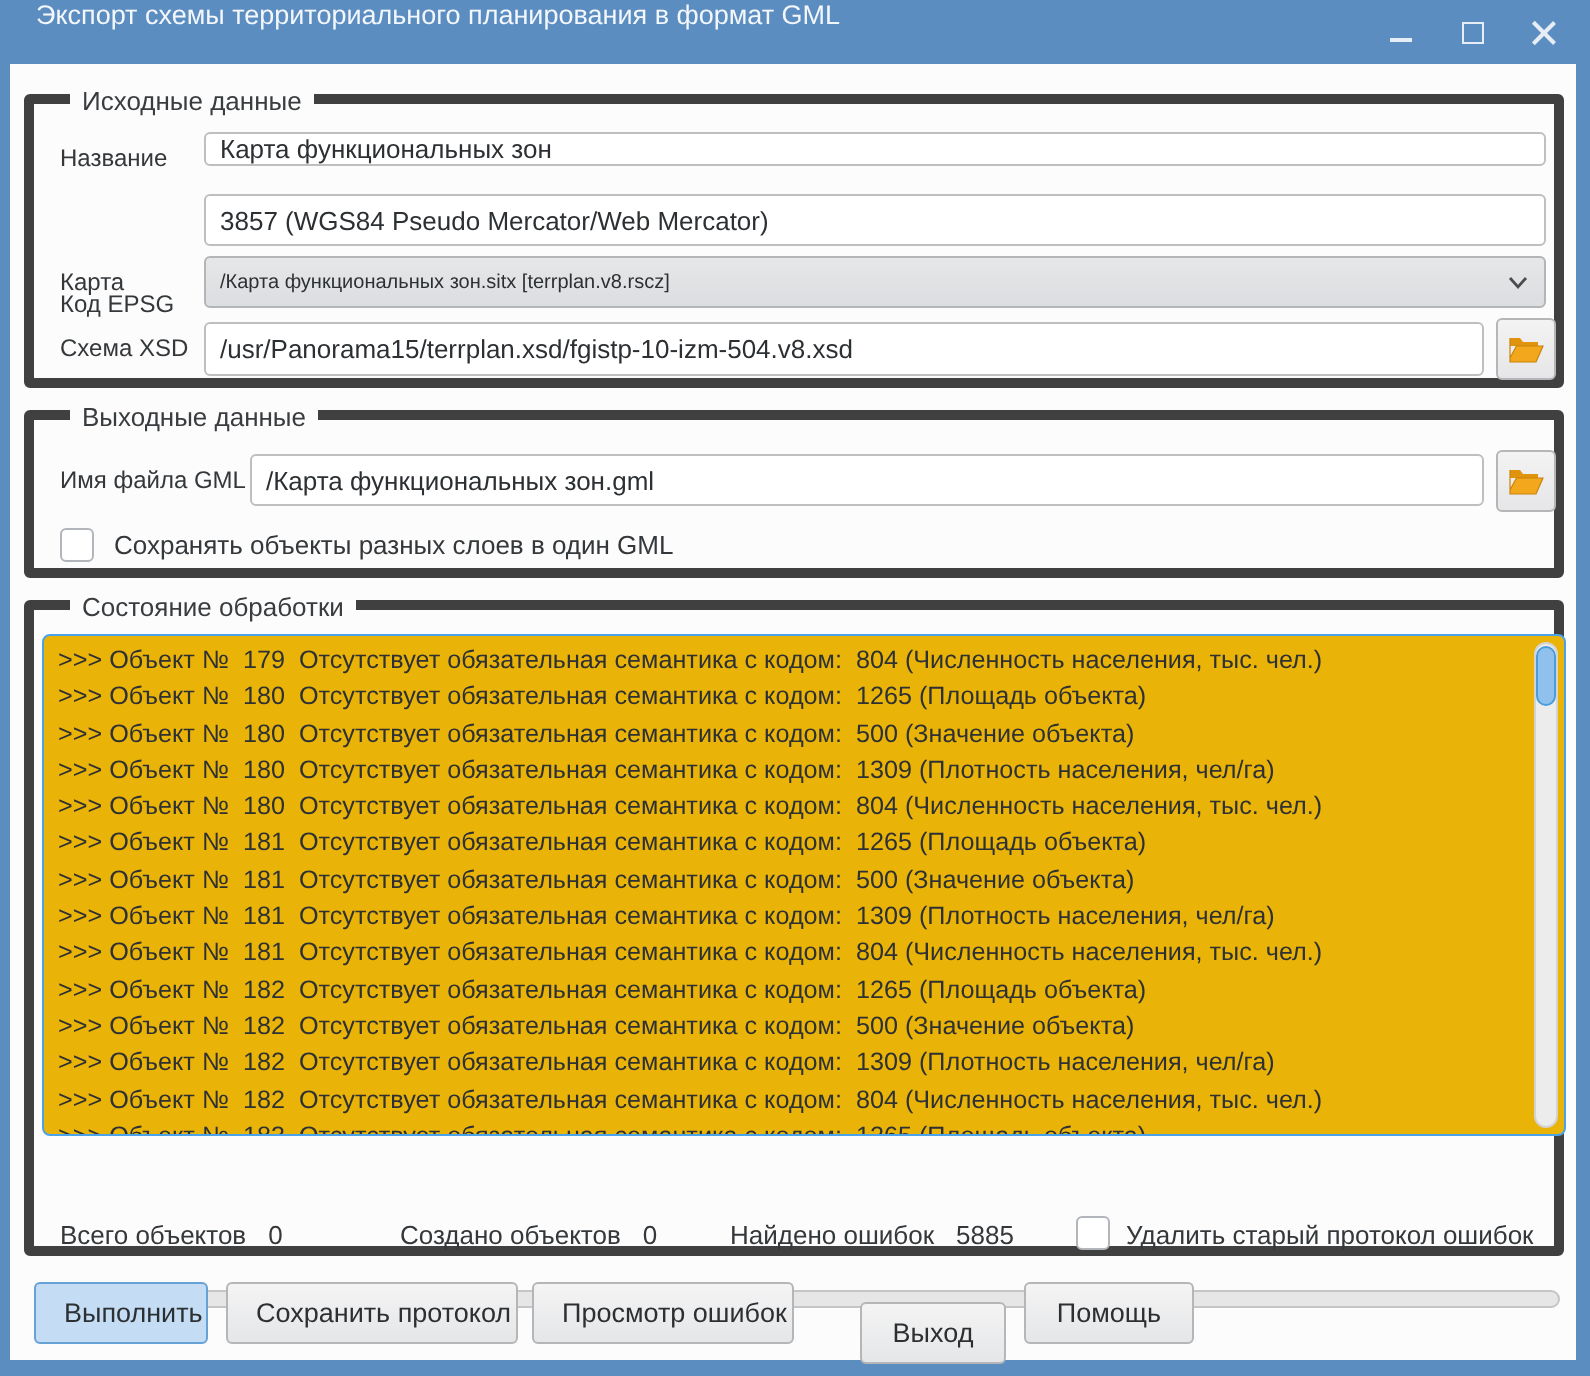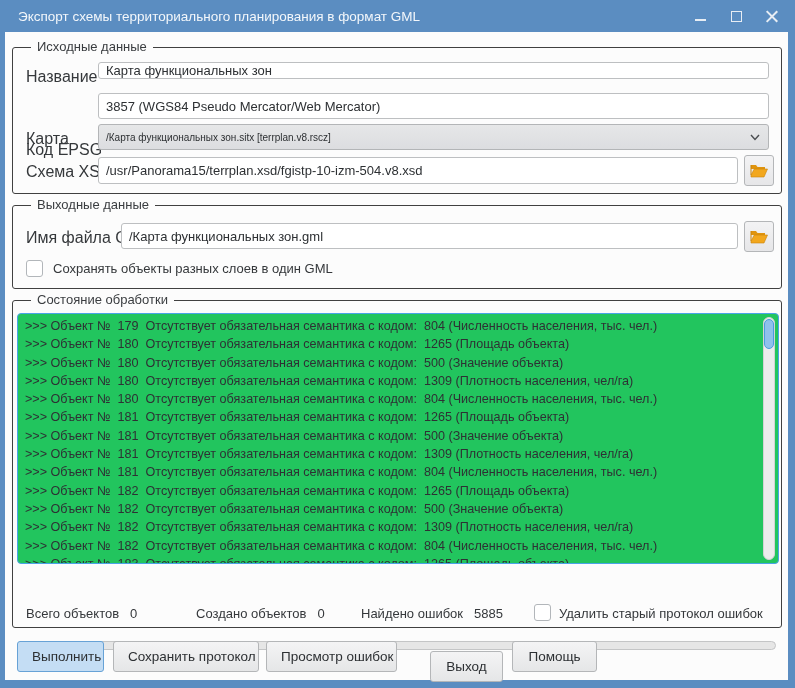--- a/index.html
+++ b/index.html
@@ -3,62 +3,62 @@
 <meta charset="utf-8">
 <style>
   * { margin:0; padding:0; box-sizing:border-box; }
   html,body { width:795px; height:688px; }
   body { font-family:"Liberation Sans","DejaVu Sans",sans-serif; }
 
   .window { position:relative; width:795px; height:688px; background:#5b8dc1; overflow:hidden; }
 
   
   .titlebar { position:absolute; left:0; top:0; width:795px; height:32px;
-    background:#5b8dc1; display:flex; align-items:center; }
+    background:#5b8dc1; display:flex; }
   .title-text { color:#f3f7fb; font-size:13.5px; padding-left:18px; flex:1;
     white-space:nowrap; overflow:hidden; }
   .win-controls { display:flex; align-items:center; gap:22px; padding-right:16px; }
   .win-btn { width:14px; height:14px; display:flex; align-items:center; justify-content:center; cursor:default; }
   .glyph-min { width:11px; height:2px; background:#e7edf4; margin-top:8px; }
   .glyph-max { width:11px; height:11px; border:1.6px solid #e7edf4; }
   .glyph-close { position:relative; width:12px; height:12px; }
   .glyph-close:before,.glyph-close:after { content:""; position:absolute; left:5px; top:-1px;
     width:1.8px; height:15px; background:#e7edf4; }
   .glyph-close:before { transform:rotate(45deg); }
   .glyph-close:after  { transform:rotate(-45deg); }
 
   
   .content { position:absolute; left:5px; top:32px; width:783px; height:648px;
     background:#fcfcfc; }
 
-  .group { position:absolute; border:1px solid #404040; border-radius:3px; }
+  .group { position:absolute; border:5px solid #404040; border-radius:3px; }
   .group-title { position:absolute; top:-9px; left:18px; background:#fcfcfc;
     padding:0 6px; font-size:13px; color:#3a3d40; white-space:nowrap; }
 
-  .field-label { position:absolute; font-size:16px; color:#35383b; white-space:nowrap; }
+  .field-label { position:absolute; font-size:12px; color:#35383b; white-space:nowrap; }
 
   .text-input { position:absolute; background:#ffffff; border:1px solid #bdbfc1;
     border-radius:3px; font-family:inherit; font-size:13px; color:#2d3033;
     padding:0 7px; outline:none; }
 
   .combo { position:absolute; background:linear-gradient(#e6e7e8,#dcdde0);
     border:1px solid #b3b5b7; border-radius:3px; font-size:10px; color:#2d3033;
     display:flex; align-items:center; padding:0 26px 0 7px; white-space:nowrap; overflow:hidden; }
   .combo-arrow { position:absolute; right:8px; top:50%; margin-top:-3px; width:10px; height:7px; }
 
   .icon-btn { position:absolute; background:linear-gradient(#f3f3f4,#e6e6e8);
     border:1px solid #b4b6b8; border-radius:3px;
     display:flex; align-items:center; justify-content:center; }
 
   .checkbox { position:absolute; width:17px; height:17px; background:#ffffff;
     border:1px solid #b2b6ba; border-radius:3px; }
   .check-label { position:absolute; font-size:13px; color:#35383b; white-space:nowrap; }
 
   
-  .listbox { position:absolute; background:#22c55e; border:1px solid #4aa3e8;
+  .listbox { position:absolute; background:#eab308; border:1px solid #4aa3e8;
     border-radius:4px; overflow:hidden; }
   .log-lines { position:absolute; left:7px; top:3px; right:22px; bottom:0; overflow:hidden; }
   .log-line { font-size:12.6px; line-height:18.3px; color:#2e3134; white-space:pre; }
   .vscroll { position:absolute; top:3px; right:3px; bottom:3px; width:12px;
     background:#ececec; border:1px solid #d3d3d3; border-radius:6px; }
   .vthumb { position:absolute; top:1px; left:0px; width:10px; height:30px;
     background:#8fc1ec; border:1px solid #4a9ddd; border-radius:6px; }
 
   
   .status-item { position:absolute; display:flex; gap:11px; font-size:13px; color:#35383b; white-space:nowrap; }

